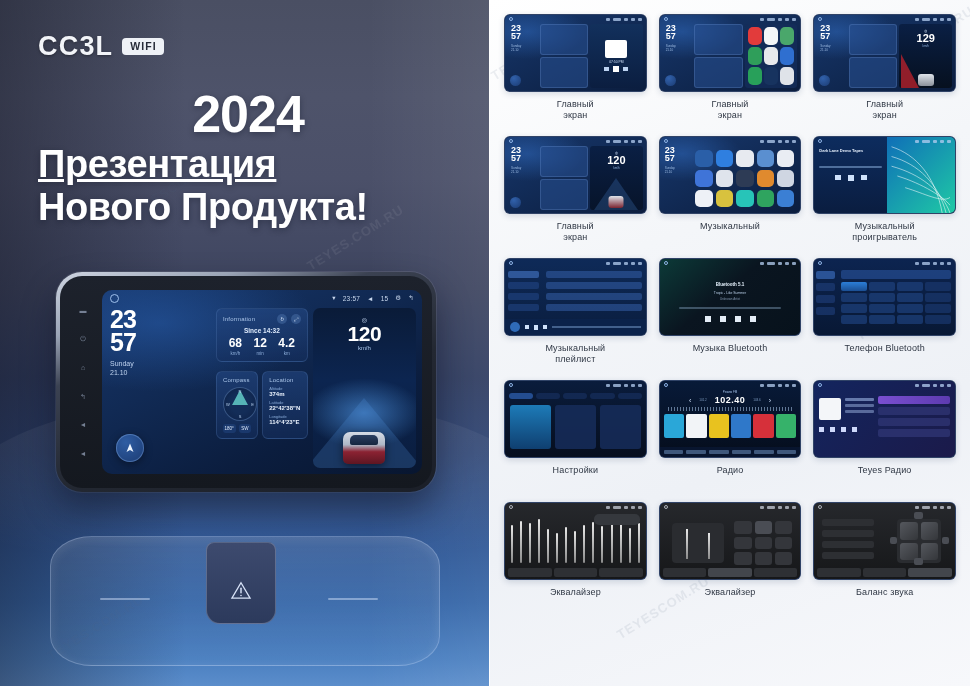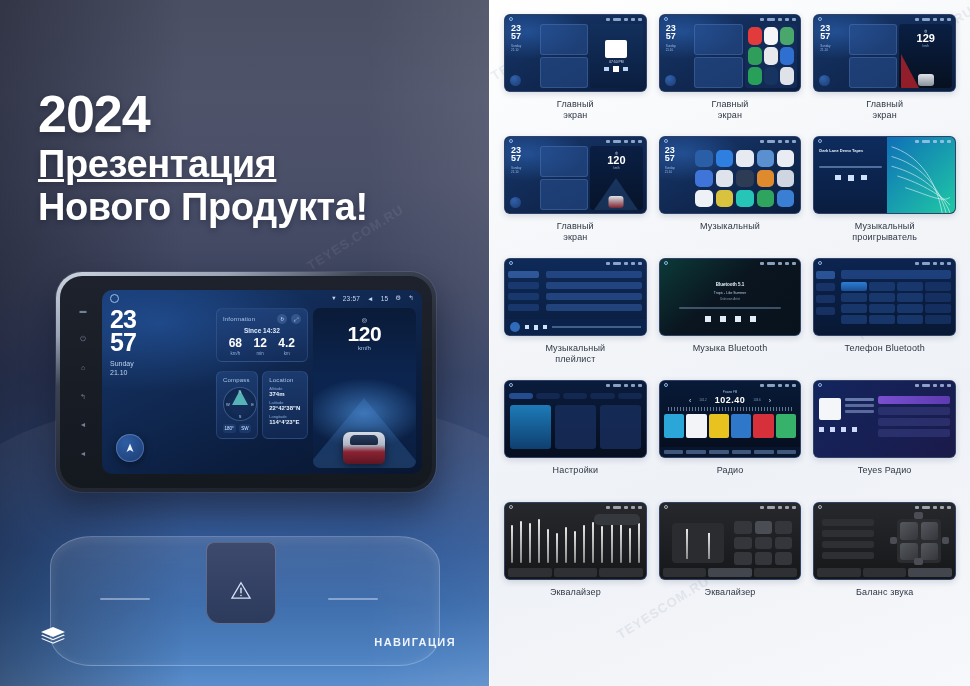--- a/index.html
+++ b/index.html
@@ -45,20 +45,21 @@
   #logo .wifi-chip {
     background:#eef1f6; color:#272b38; font-size:10.5px; font-weight:700; letter-spacing:1.1px;
     border-radius:4px; padding:3px 7px 3px 8px; line-height:1;
   }
 
   
   #headline { position:absolute; left:38px; top:88px; width:420px; }
   #headline .y {
     color:#ffffff; font-size:52px; font-weight:800; line-height:1.02; letter-spacing:-1px;
     text-shadow:0 2px 6px rgba(10,14,30,.35);
+    text-align:center;
   }
   #headline .l1, #headline .l2 {
     color:#ffffff; font-size:38px; font-weight:800; line-height:1.14; letter-spacing:-.4px;
     text-shadow:0 2px 6px rgba(10,14,30,.35);
   }
   #headline .l1 { margin-top:2px;text-decoration:underline; }
 
   
   #dash { position:absolute; left:0; top:250px; width:490px; height:436px; }
   
@@ -265,20 +266,24 @@
 <div id="root">
 
   <div id="hero">
     <div class="vig-l"></div>
     <div class="vig-r"></div>
 
     <div class="wm" style="left:300px; top:230px;">TEYES.COM.RU</div>
     <div class="wm dark" style="left:120px; top:180px;">TEYESCOM.RU</div>
     <div class="wm dark" style="left:40px; top:620px;">TEYES.COM.RU</div>
 
+    <div id="logo">
+      <span class="word">CC3L</span>
+      <span class="wifi-chip">WIFI</span>
+    </div>
 
     <div id="headline">
       <div class="y">2024</div>
       <div class="l1">Презентация</div>
       <div class="l2">Нового Продукта!</div>
     </div>
 
     <div id="dash">
       <div class="fascia"></div>
 
@@ -406,30 +411,20 @@
       <div class="vent-slat" style="left:328px; top:348px; width:50px;"></div>
       <div class="hazard">
         <svg width="22" height="20" viewBox="0 0 24 22" fill="none" stroke="#d8e3f8" stroke-width="1.4">
           <path d="M12 3 L22 20 L2 20 Z"></path>
           <path d="M12 9 v5" stroke="#d8e3f8" stroke-width="1.6" stroke-linecap="round"></path>
           <circle cx="12" cy="17" r=".9" fill="#d8e3f8" stroke="none"></circle>
         </svg>
       </div>
     </div>
 
-    <div id="hero-foot">
-      <div id="stack-icon">
-        <svg width="26" height="22" viewBox="0 0 26 22" fill="#ffffff">
-          <path d="M13 1 L25 6 L13 11 L1 6 Z"></path>
-          <path d="M13 13 L23.5 8.6 L25 9.2 L13 14.2 L1 9.2 L2.5 8.6 Z" opacity=".95"></path>
-          <path d="M13 16.6 L23.5 12.2 L25 12.8 L13 17.8 L1 12.8 L2.5 12.2 Z" opacity=".95"></path>
-        </svg>
-      </div>
-      <div id="nav-word">НАВИГАЦИЯ</div>
-    </div>
   </div>
 
   <div class="divider"></div>
 
   <div id="gallery">
 
     <div class="wm dark" style="left:-6px; top:40px;">TEYES.COM.RU</div>
     <div class="wm dark" style="right:-10px; top:30px;">TEYESCOM.RU</div>
     <div class="wm dark" style="right:10px; top:300px;">TEYES.COM.RU</div>
     <div class="wm dark" style="left:120px; top:600px;">TEYESCOM.RU</div>

